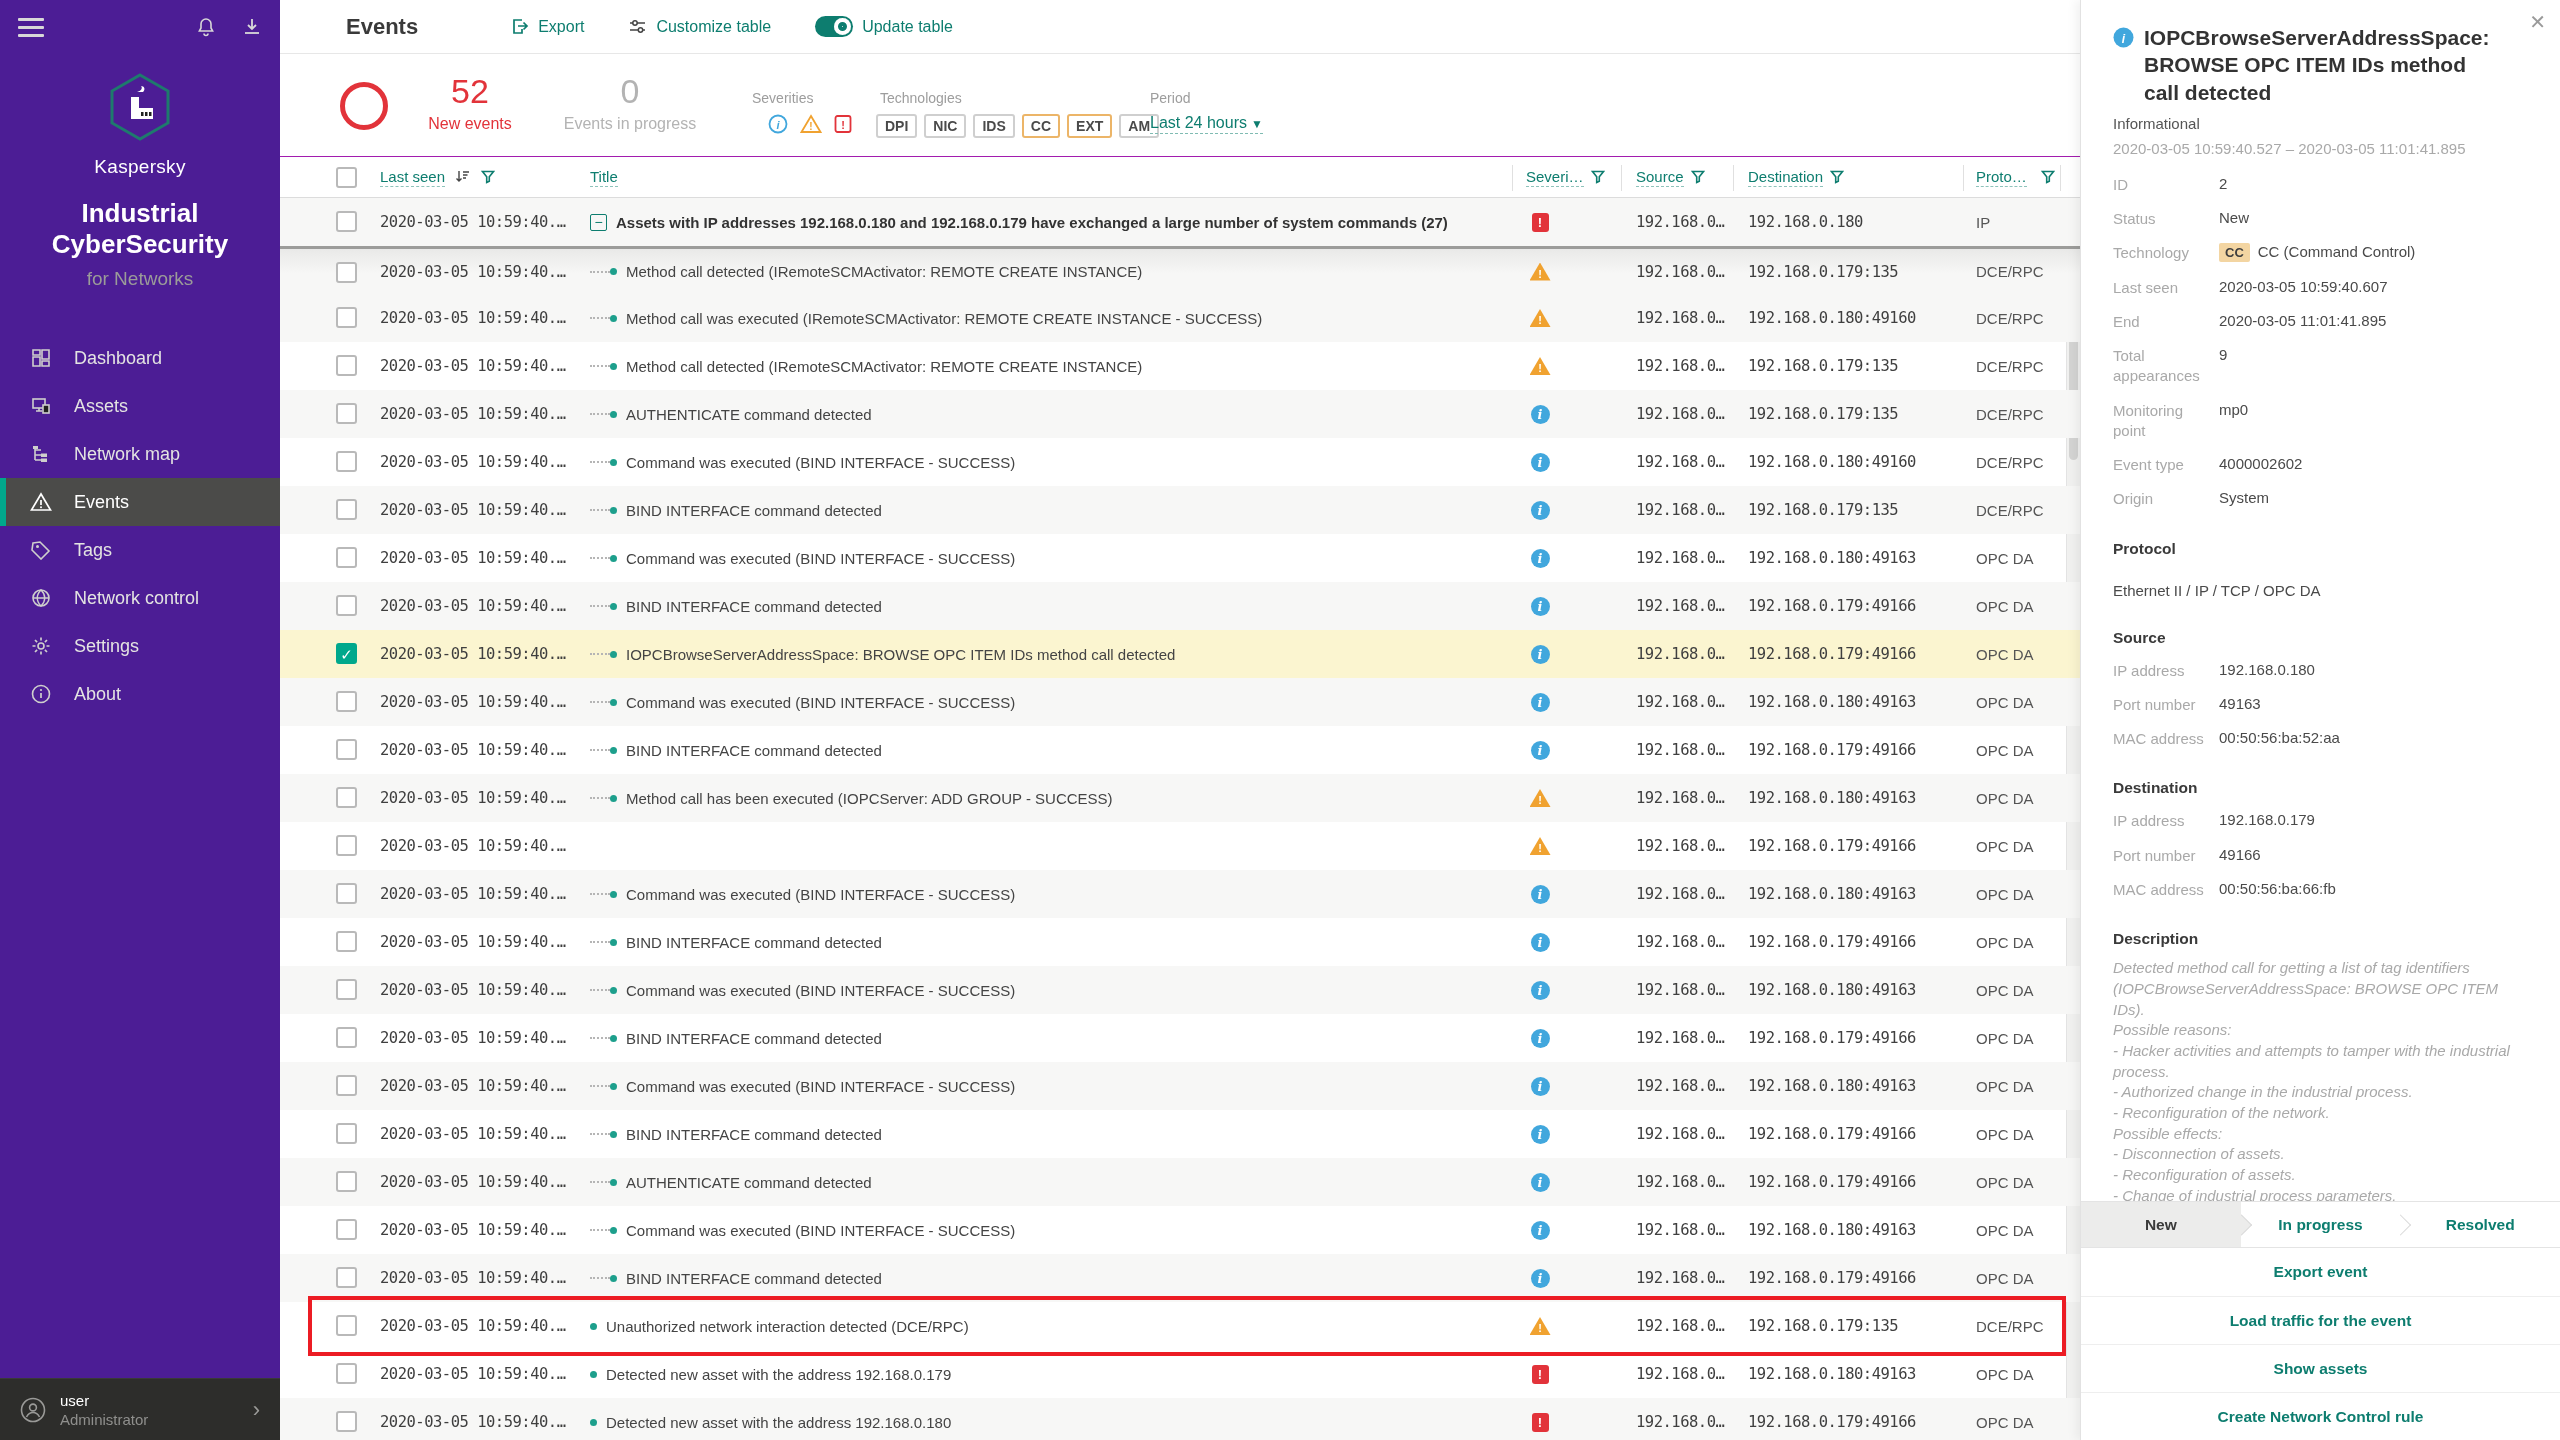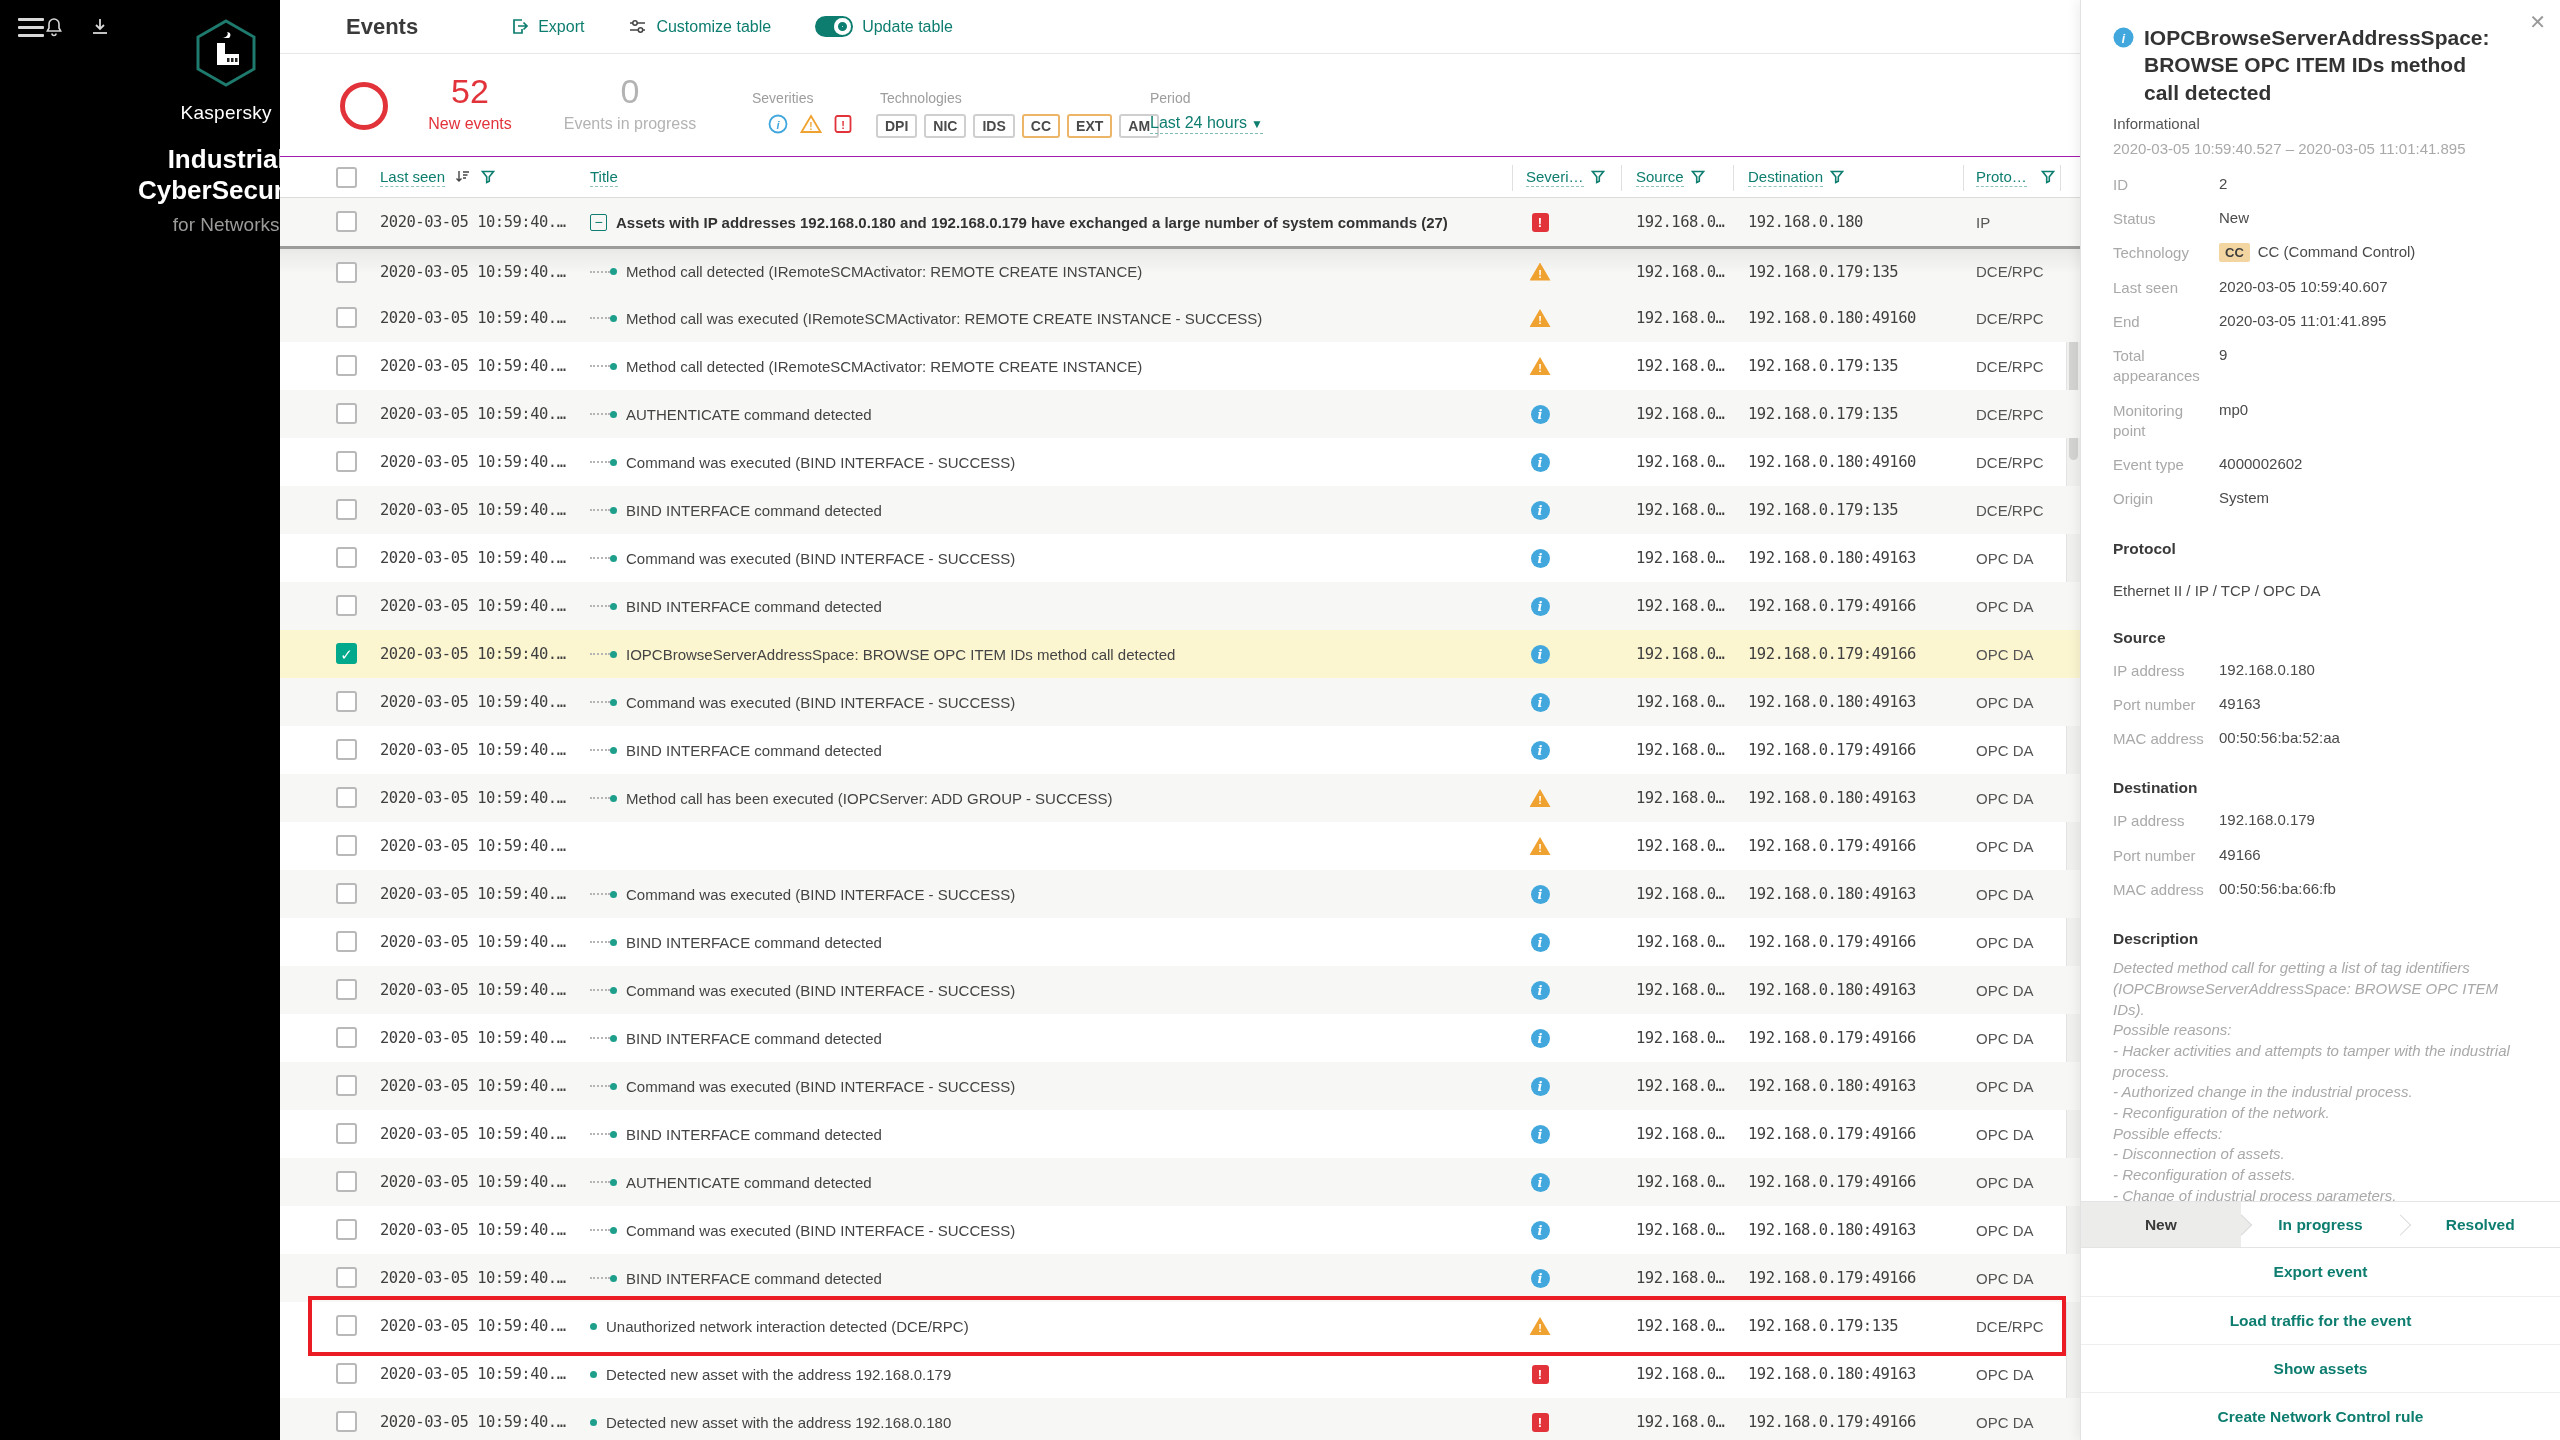--- a/index.html
+++ b/index.html
@@ -1,21 +1,21 @@
 <!DOCTYPE html>
 <html><head>
 <meta charset="utf-8">
 <style>
   * { margin:0; padding:0; box-sizing:border-box; }
   html,body { width:2560px; height:1440px; overflow:hidden; font-family:"Liberation Sans",sans-serif; background:#fff; }
   body { display:flex; }
   .mono { font-family:"DejaVu Sans Mono",monospace; }
 
   
-  .sidebar { width:280px; min-width:280px; background:#000000; color:#fff; display:flex; flex-direction:row; position:relative; }
+  .sidebar { width:280px; min-width:280px; background:#4c1d95; color:#fff; display:flex; flex-direction:column; position:relative; }
   .sb-top { height:54px; display:flex; align-items:center; padding:0 18px; }
   .hamburger { width:26px; cursor:pointer; }
   .hamburger div { height:3px; background:#d8d8d8; margin:5px 0; border-radius:1px; }
   .sb-top-icons { margin-left:auto; display:flex; gap:26px; align-items:center; }
   .sb-top-icons svg { display:block; }
   .logo-wrap { text-align:center; padding:18px 10px 6px; }
   .logo-hex { margin:0 auto; display:block; }
   .brand { font-size:19px; color:#fff; margin-top:14px; letter-spacing:.3px; }
   .product { font-size:26px; font-weight:bold; color:#fff; margin-top:20px; }
   .edition { font-size:19px; color:#9b9b99; margin-top:8px; }
@@ -220,20 +220,32 @@
           <svg width="20" height="20" viewBox="0 0 20 20">
             <circle cx="10" cy="10" r="8.5" fill="none" stroke="#cfcfcd" stroke-width="1.6"></circle>
             <path d="M10 9v5" stroke="#cfcfcd" stroke-width="1.7"></path>
             <circle cx="10" cy="6" r="1.1" fill="#cfcfcd"></circle>
           </svg>
         </div>
         <div style="display: inline;">About</div>
       </div>
     </nav>
 
+  <div class="sb-footer">
+    <svg width="26" height="26" viewBox="0 0 26 26">
+      <circle cx="13" cy="13" r="11.5" fill="none" stroke="#9a9a98" stroke-width="1.6"></circle>
+      <circle cx="13" cy="10.5" r="3.4" fill="none" stroke="#9a9a98" stroke-width="1.6"></circle>
+      <path d="M6.5 20c1.5-3 4-4.5 6.5-4.5s5 1.5 6.5 4.5" fill="none" stroke="#9a9a98" stroke-width="1.6"></path>
+    </svg>
+    <div class="sb-user-txt">
+      <div class="sb-user-name">user</div>
+      <div class="sb-user-role">Administrator</div>
+    </div>
+    <div class="sb-chev">›</div>
+  </div>
 </aside>
 
 <main class="main">
   <div class="topbar">
     <div class="page-title">Events</div>
     <div class="tb-action">
       <svg width="19" height="19" viewBox="0 0 19 19">
           <path d="M12 3H4v13h8v-4" fill="none" stroke="#0d7d6f" stroke-width="1.7"></path>
           <path d="M8 9h9M13.5 5.5 17 9l-3.5 3.5" fill="none" stroke="#0d7d6f" stroke-width="1.7"></path>
         </svg>

